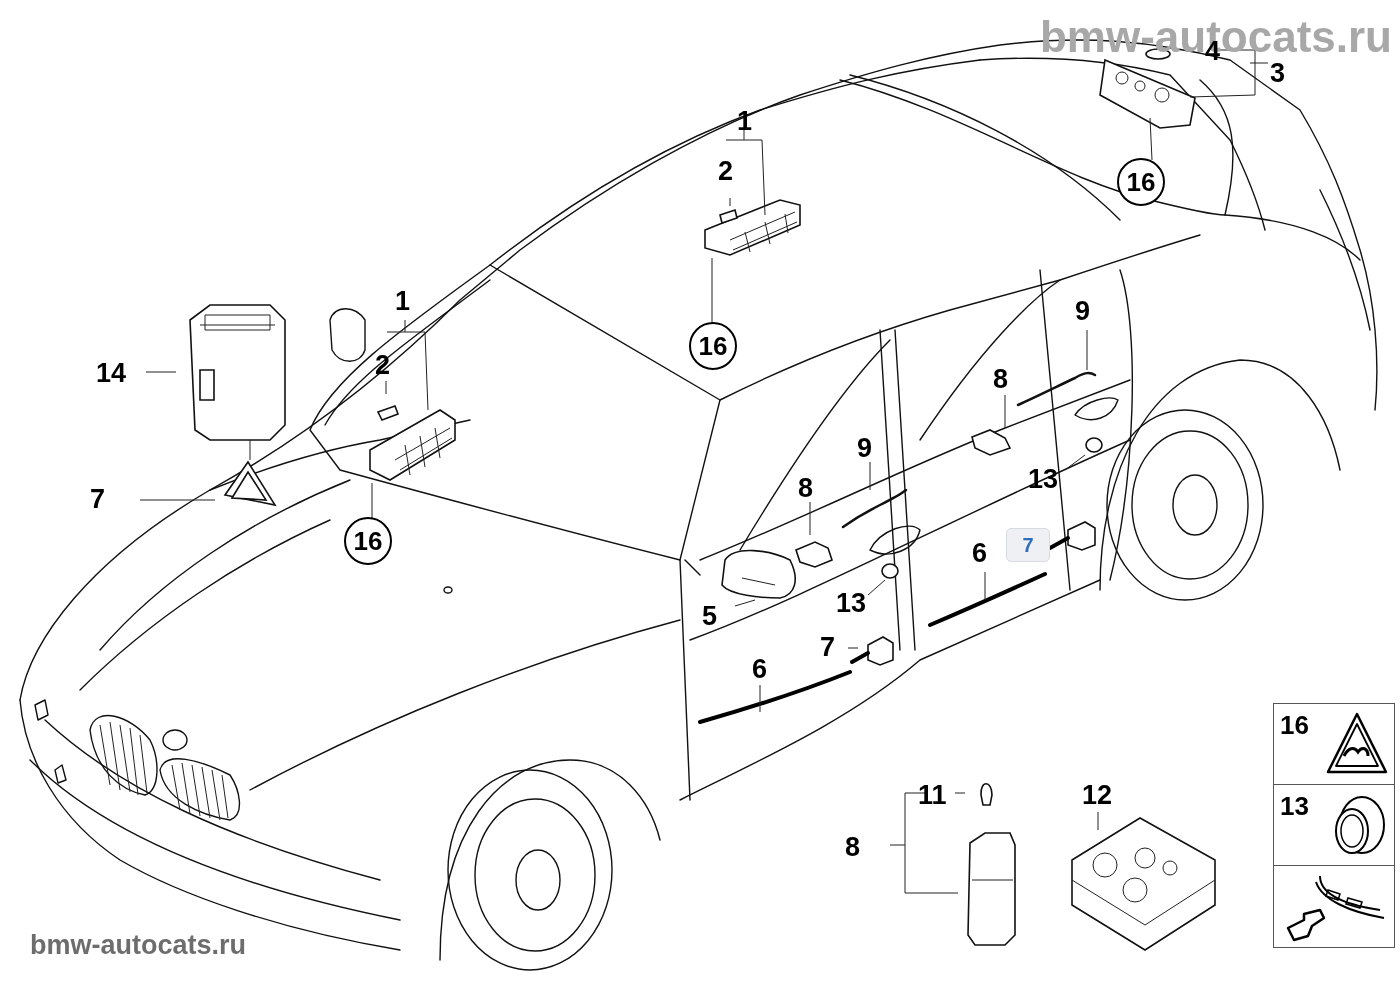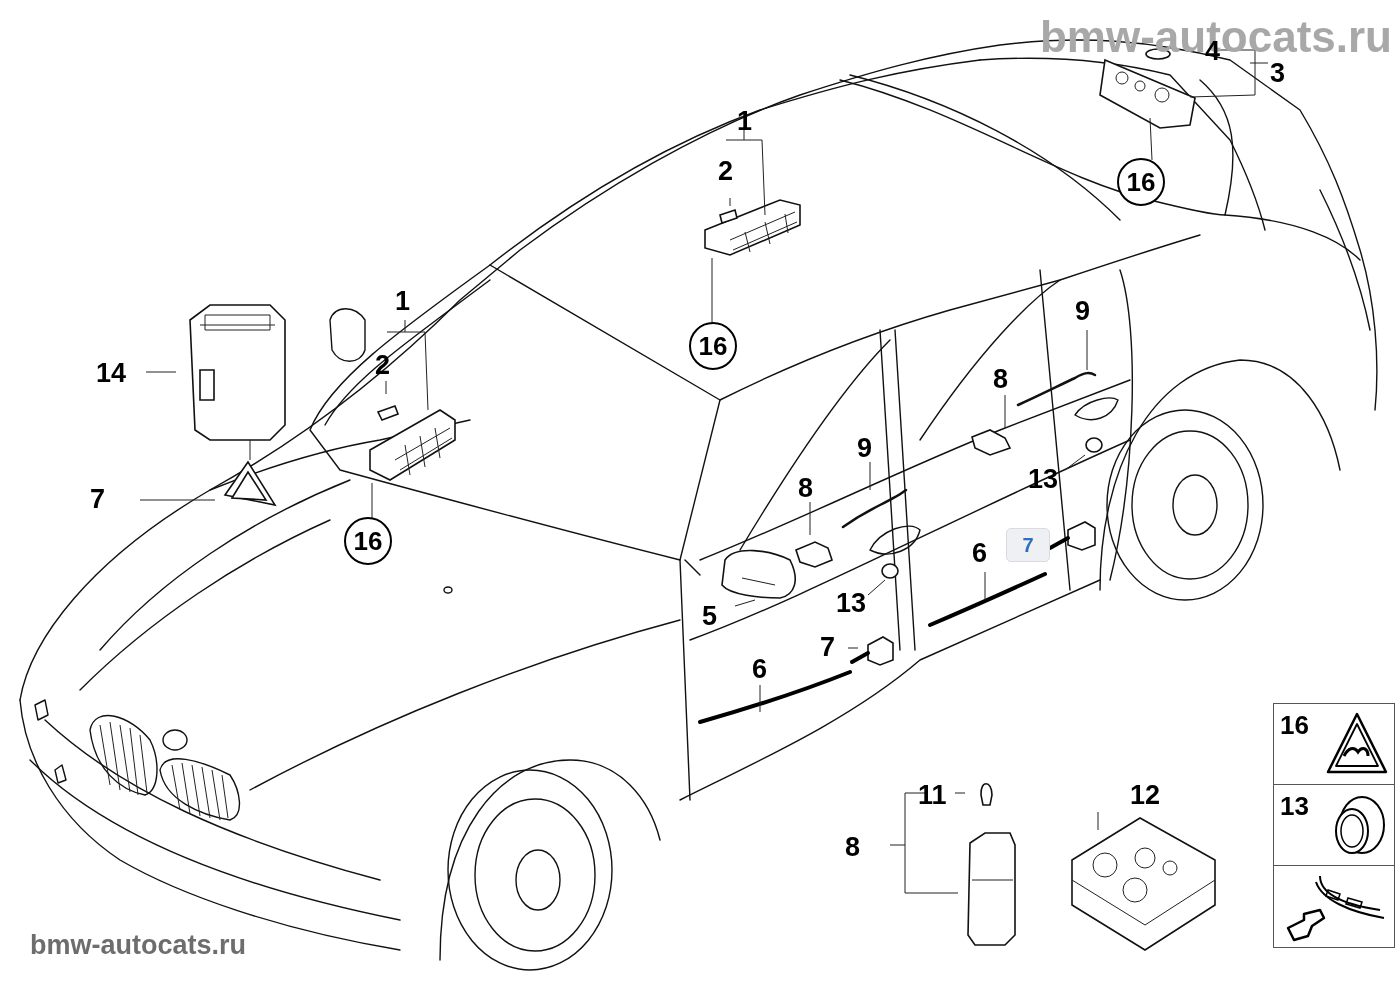--- a/index.html
+++ b/index.html
@@ -220,21 +220,21 @@
 <div class="lbl" style="left:752px;top:656px">6</div>
 <div class="lbl" style="left:972px;top:540px">6</div>
 <div class="lbl" style="left:820px;top:634px">7</div>
 <div class="hl">7</div>
 <div class="lbl" style="left:798px;top:475px">8</div>
 <div class="lbl" style="left:993px;top:366px">8</div>
 <div class="lbl" style="left:857px;top:435px">9</div>
 <div class="lbl" style="left:1075px;top:298px">9</div>
 <div class="lbl" style="left:845px;top:834px">8</div>
 <div class="lbl" style="left:918px;top:782px">11</div>
-<div class="lbl" style="left:1130px;top:782px">12</div>
+<div class="lbl" style="left:1082px;top:782px">12</div>
 <div class="lbl" style="left:836px;top:590px">13</div>
 <div class="lbl" style="left:1028px;top:466px">13</div>
 <div class="lbl" style="left:96px;top:360px">14</div>
 <div class="lbl" style="left:90px;top:486px">7</div>
 
 <div class="circ" style="left:1117px;top:158px">16</div>
 <div class="circ" style="left:689px;top:322px">16</div>
 <div class="circ" style="left:344px;top:517px">16</div>
 
 <div class="legend">

